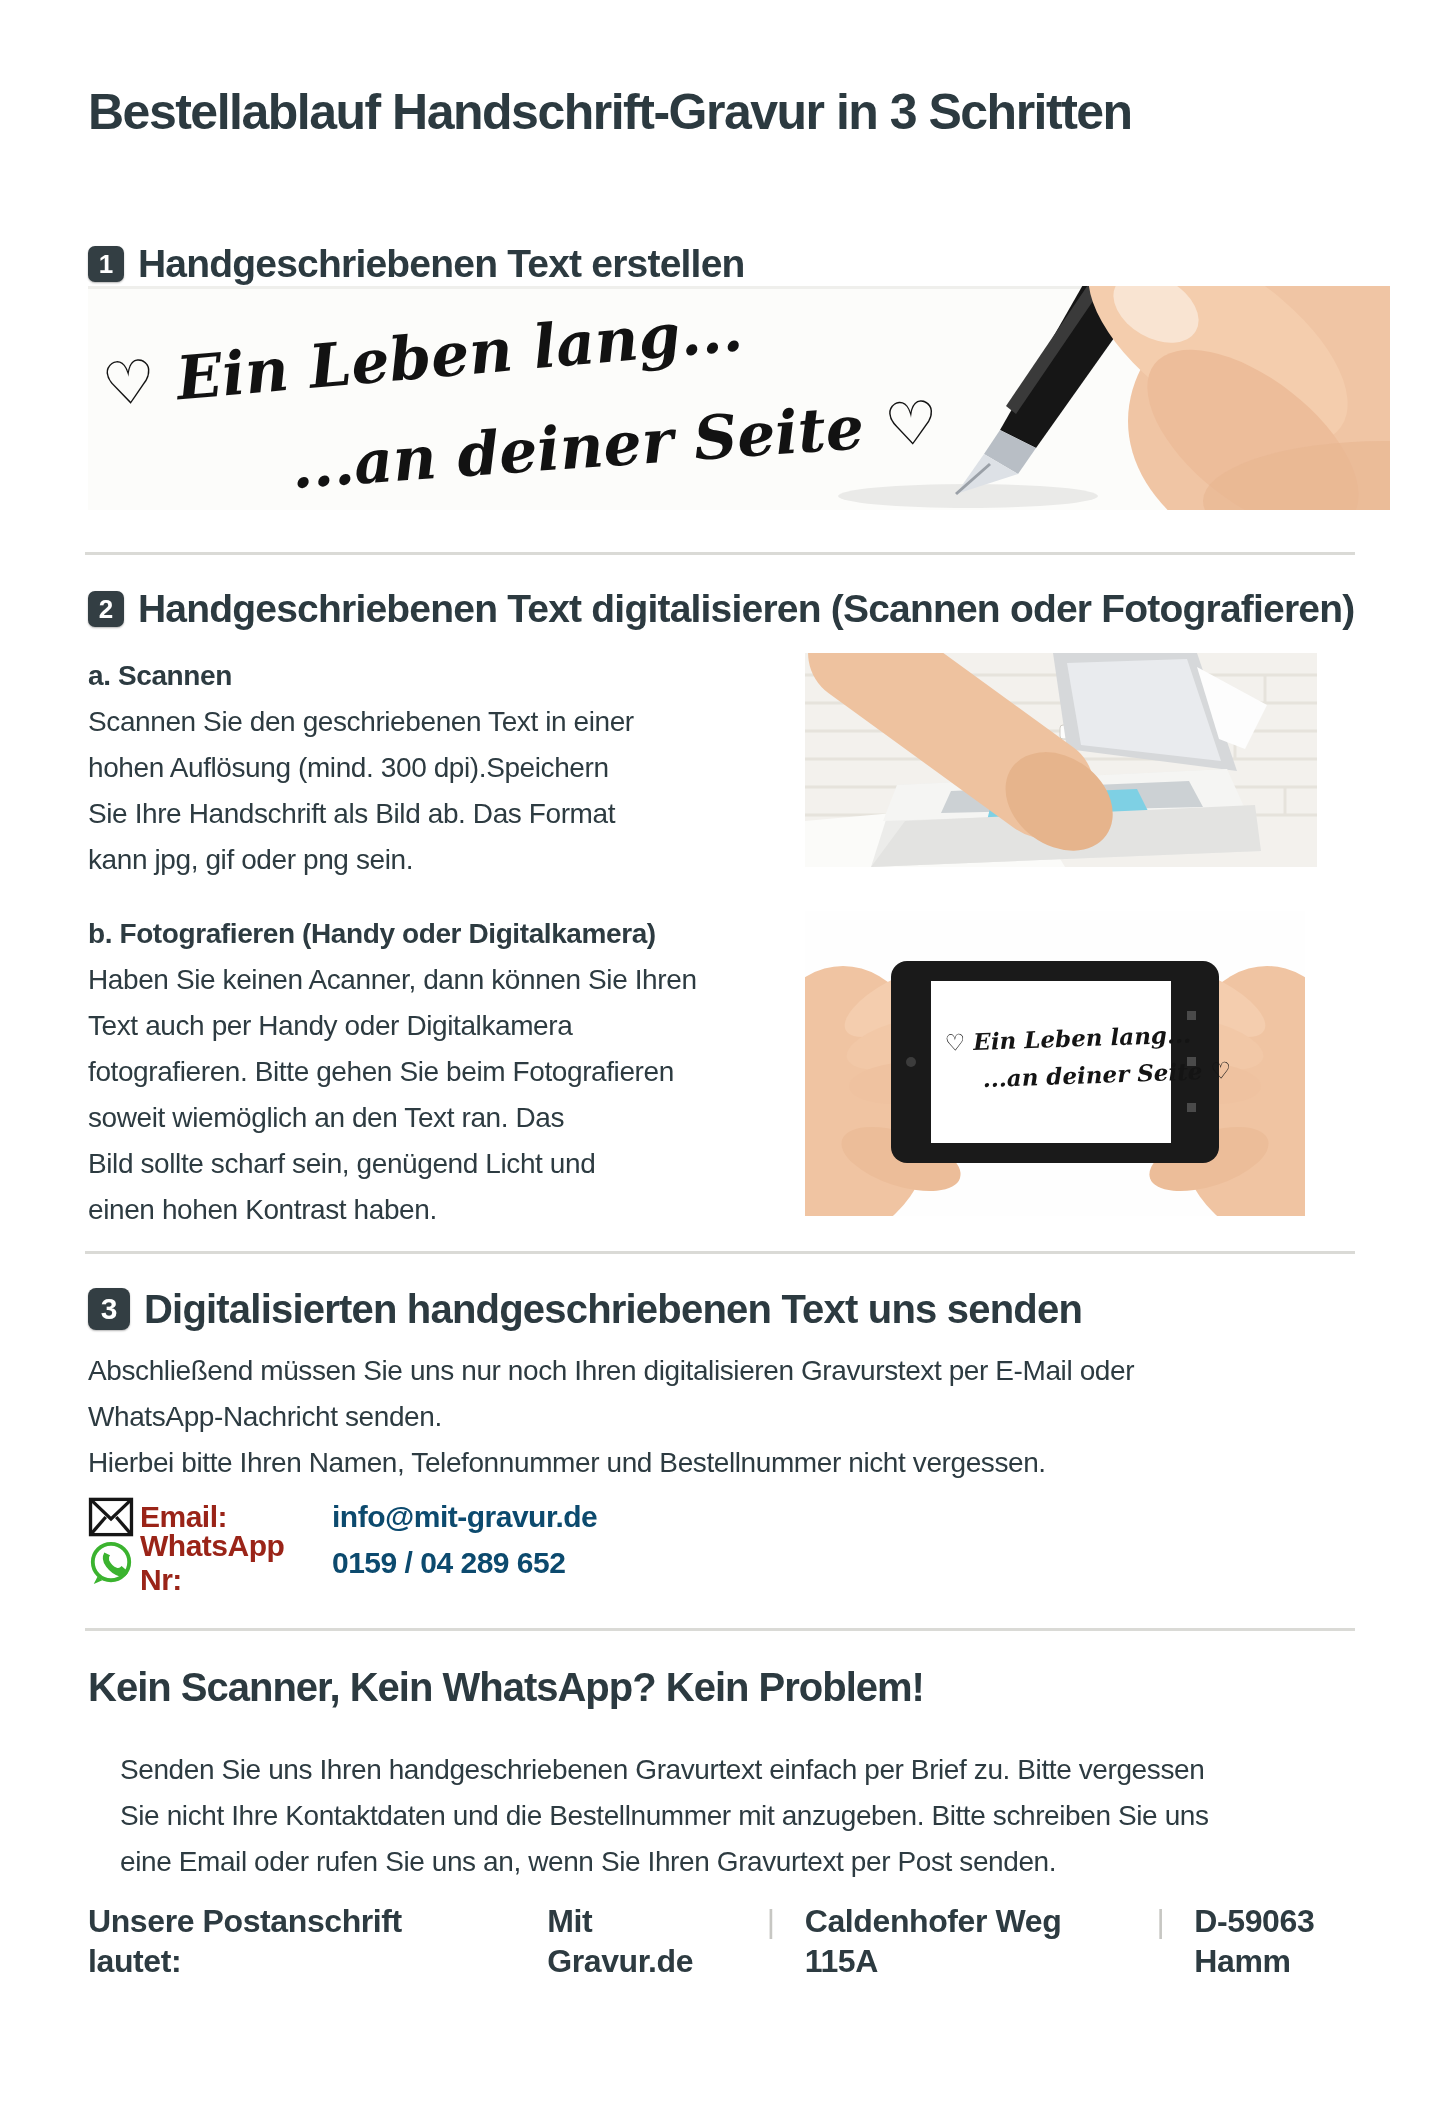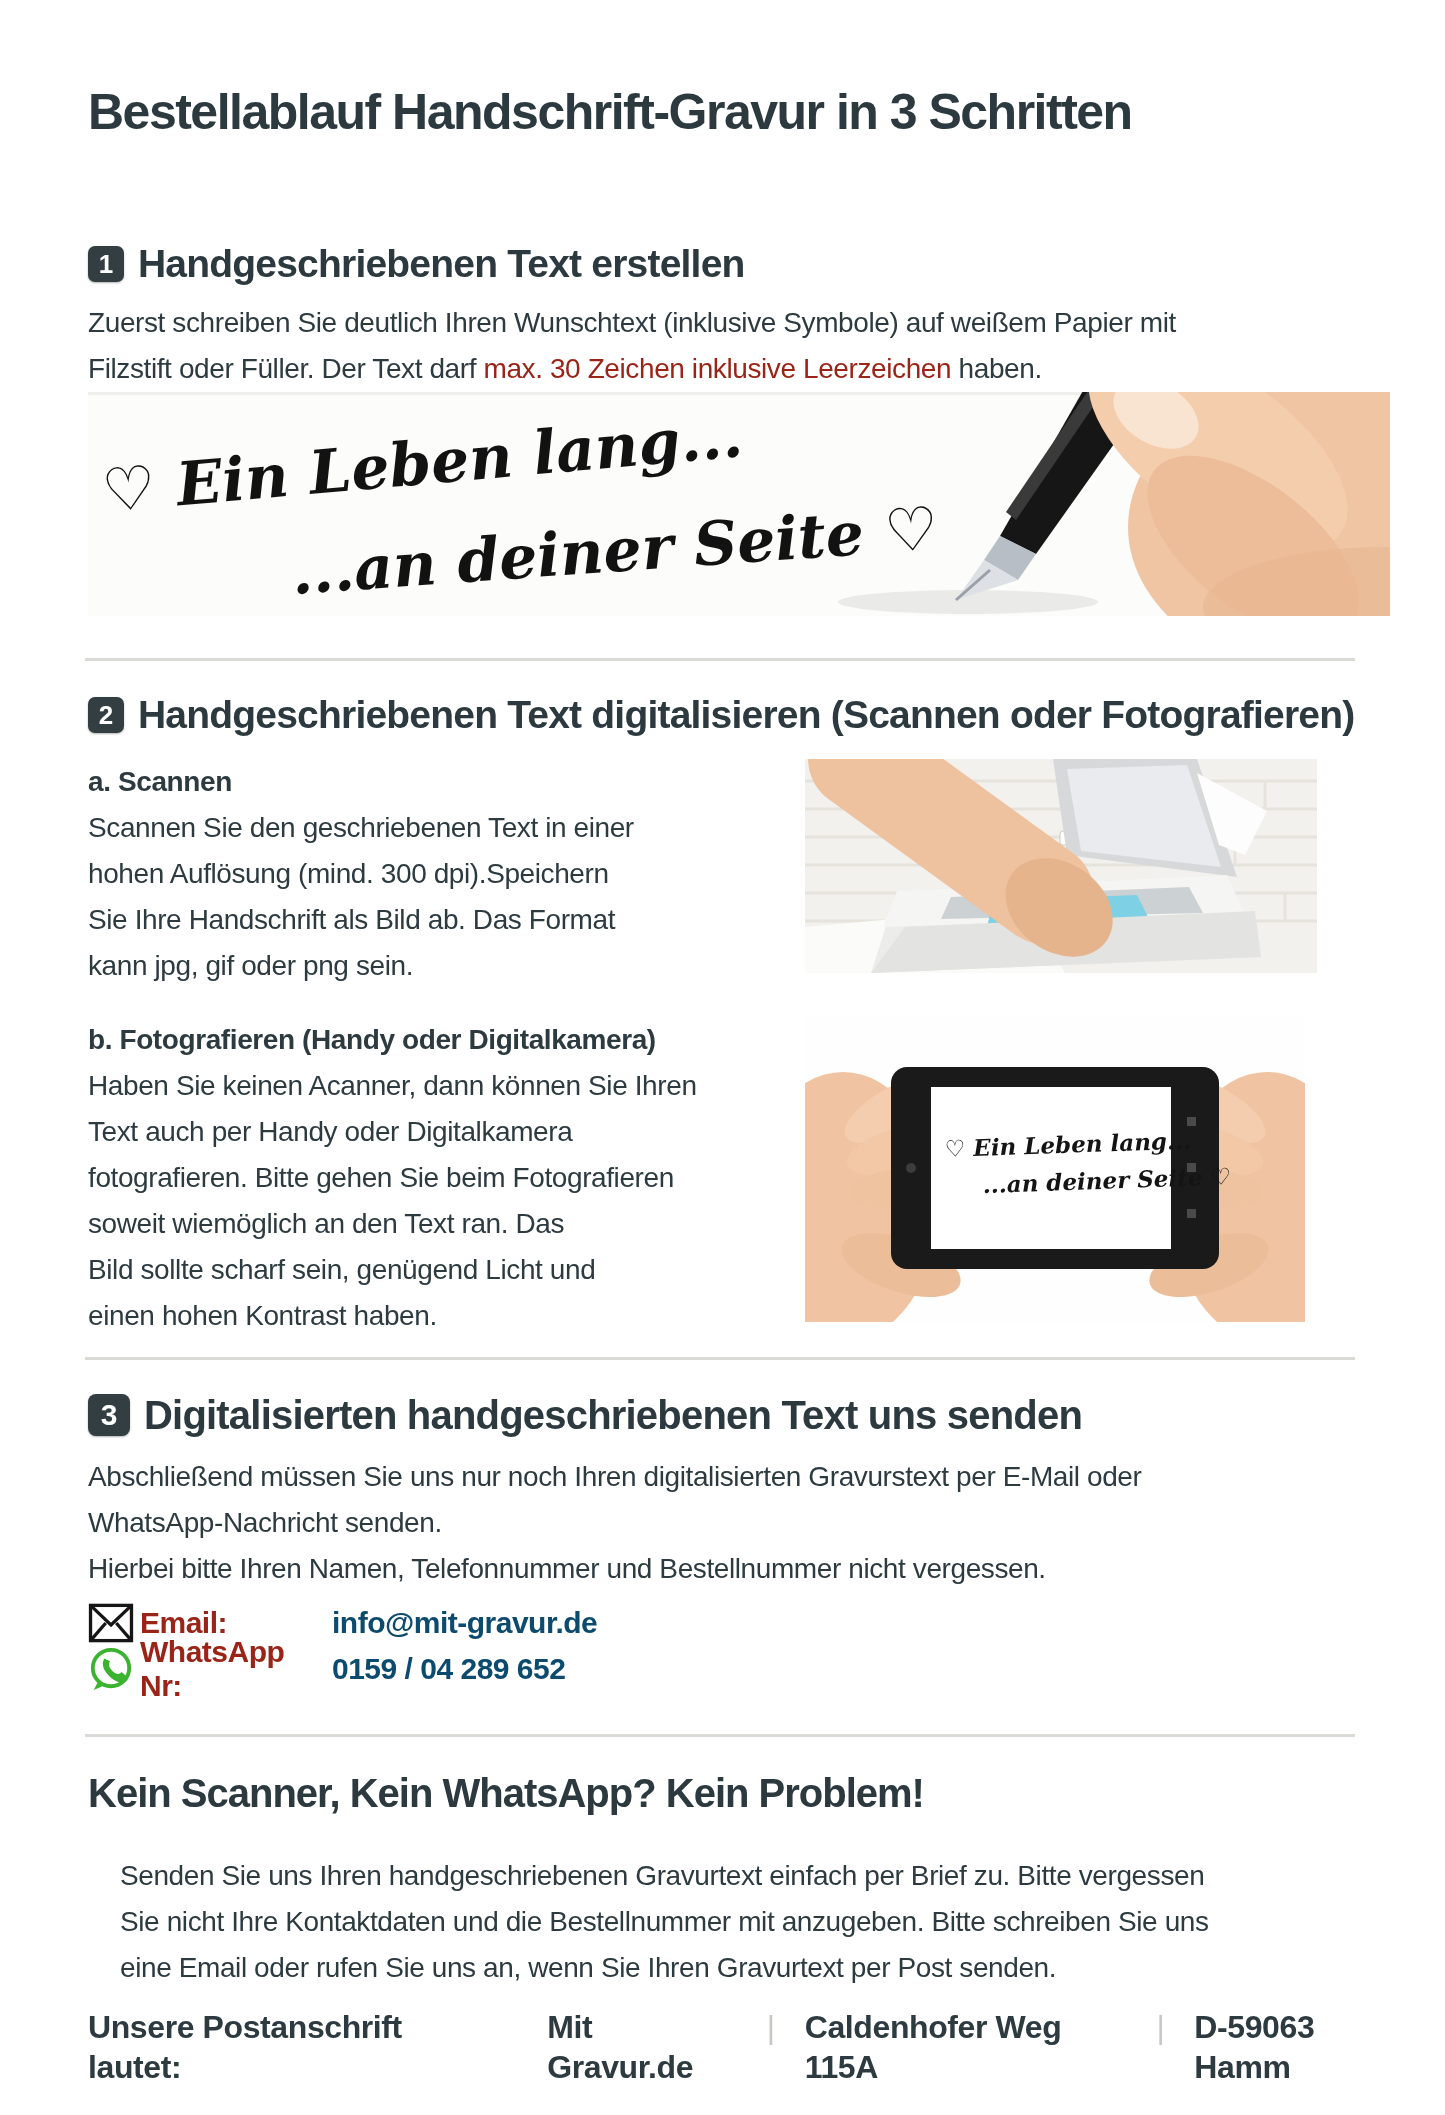--- a/index.html
+++ b/index.html
@@ -90,22 +90,20 @@
 <div class="page">
   <div class="content">
 
     <h1 class="title">Bestellablauf Handschrift-Gravur in 3 Schritten</h1>
 
     
     <div class="step-header m-t1">
       <div class="badge">1</div>
       <div class="step-heading">Handgeschriebenen Text erstellen</div>
     </div>
-    <p class="para m-p1"><span>Zuerst schreiben Sie deutlich Ihren Wunschtext (inklusive Symbole) auf weißem Papier mit
-Filzstift oder Füller. Der Text darf </span><span class="red">max. 30 Zeichen inklusive Leerzeichen</span><span> haben.</span></p>
 
     
     <svg class="hero m-hero" viewBox="0 0 1302 224">
       <rect x="0" y="0" width="1302" height="224" fill="#fcfcfa"></rect>
       <rect x="0" y="0" width="1302" height="3" fill="#efefec"></rect>
       <g font-family="DejaVu Serif, serif" font-style="italic" font-weight="bold" fill="#121212">
         <text x="16" y="120" font-size="60" transform="rotate(-5 16 120)">♡ Ein Leben lang...</text>
         <text x="205" y="202" font-size="60" transform="rotate(-4 205 202)">...an deiner Seite ♡</text>
       </g>
       <g>
@@ -223,21 +221,21 @@
       </svg>
     </div>
 
     <div class="divider m-div2"></div>
 
     
     <div class="step-header m-s3">
       <div class="badge big">3</div>
       <div class="step-heading big">Digitalisierten handgeschriebenen Text uns senden</div>
     </div>
-    <p class="para m-p3">Abschließend müssen Sie uns nur noch Ihren digitalisierten Gravurstext per E-Mail oder
+    <p class="para m-p3">Abschließend müssen Sie uns nur noch Ihren digitalisieren Gravurstext per E-Mail oder
 WhatsApp-Nachricht senden.
 Hierbei bitte Ihren Namen, Telefonnummer und Bestellnummer nicht vergessen.</p>
 
     <div class="contact">
       <div class="contact-row">
         <span class="contact-icon">
           <svg width="46" height="40" viewBox="0 0 48 42">
             <rect x="2.5" y="2.5" width="43" height="37" fill="none" stroke="#161616" stroke-width="3.5"></rect>
             <path d="M2.5 2.5 L24 23 L45.5 2.5" fill="none" stroke="#161616" stroke-width="3.5"></path>
             <path d="M2.5 39.5 L18.5 21" fill="none" stroke="#161616" stroke-width="3.5"></path>

